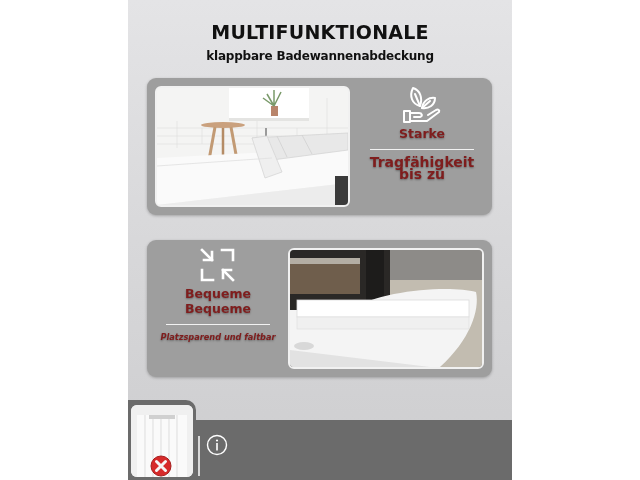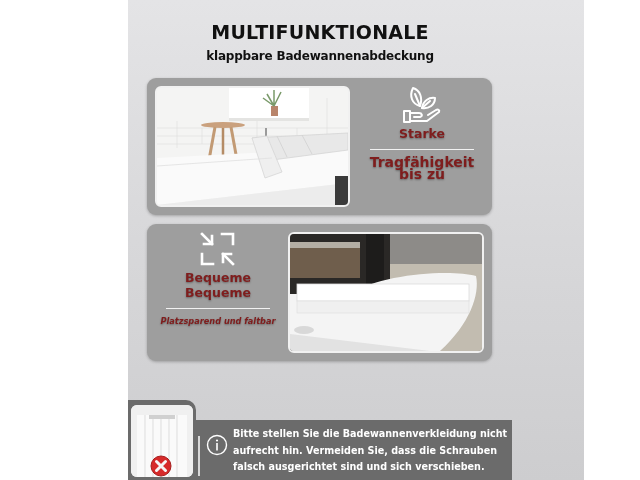--- a/index.html
+++ b/index.html
@@ -1,39 +1,39 @@
 <!DOCTYPE html>
 <html><head>
   <meta charset="utf-8">
   <style>
     * { margin: 0; padding: 0; box-sizing: border-box; }
     html, body { width: 640px; height: 480px; overflow: hidden; background: #ffffff; }
     body { position: relative; font-family: "DejaVu Sans", sans-serif; }
 
     .canvas {
-      position: absolute; left: 128px; top: 0; width: 456px; height: 480px;
+      position: absolute; left: 128px; top: 0; width: 384px; height: 480px;
       background: linear-gradient(180deg, #e4e4e6 0%, #d8d8da 50%, #cdcdcf 100%);
       overflow: hidden;
     }
 
     .title {
       position: absolute; left: 0; top: 20px; width: 384px; text-align: center;
       color: #111111; font-weight: bold; line-height: 24px;
       font-family: "DejaVu Sans", sans-serif;
     }
     .title .l1 { font-size: 19px; letter-spacing: 0.2px; display: block; }
     .title .l2 { font-size: 12px; display: block; letter-spacing: -0.2px; }
 
     .panel {
       position: absolute; left: 19px; width: 345px; border-radius: 9px;
       background: #9e9e9e;
       box-shadow: 0 1px 3px rgba(0,0,0,0.25);
     }
     .panel.p1 { top: 78px; height: 137px; }
-    .panel.p2 { top: 224px; height: 137px; }
+    .panel.p2 { top: 240px; height: 137px; }
 
     .photo {
       position: absolute; border-radius: 6px; overflow: hidden;
       border: 2px solid #f1f1f1;
     }
     .p1 .photo { left: 8px; top: 8px; width: 195px; height: 121px; background: #f3f3f2; }
     .p2 .photo { left: 141px; top: 8px; width: 196px; height: 121px; background: #cfcfcf; }
 
     .feature {
       position: absolute; color: #7f1d1d; text-align: center;
@@ -195,19 +195,14 @@
         <path d="M25.5 56.5 L34.5 65.5 M34.5 56.5 L25.5 65.5" stroke="#f6f6f6" stroke-width="3" stroke-linecap="round"></path>
       </g>
     </svg>
   </div>
   <div class="divider"></div>
   <svg class="info-icon" width="22" height="22" viewBox="0 0 22 22">
     <circle cx="11" cy="11" r="9.5" fill="none" stroke="#ffffff" stroke-width="1.4"></circle>
     <circle cx="11" cy="6.5" r="1.1" fill="#ffffff"></circle>
     <rect x="10.2" y="9" width="1.6" height="7.5" fill="#ffffff"></rect>
   </svg>
-  <div class="warn-text">
-    <div>Bitte stellen Sie die Badewannenverkleidung nicht</div>
-    <div>aufrecht hin. Vermeiden Sie, dass die Schrauben</div>
-    <div>falsch ausgerichtet sind und sich verschieben.</div>
-  </div>
 
 </div>
 
 </body></html>

